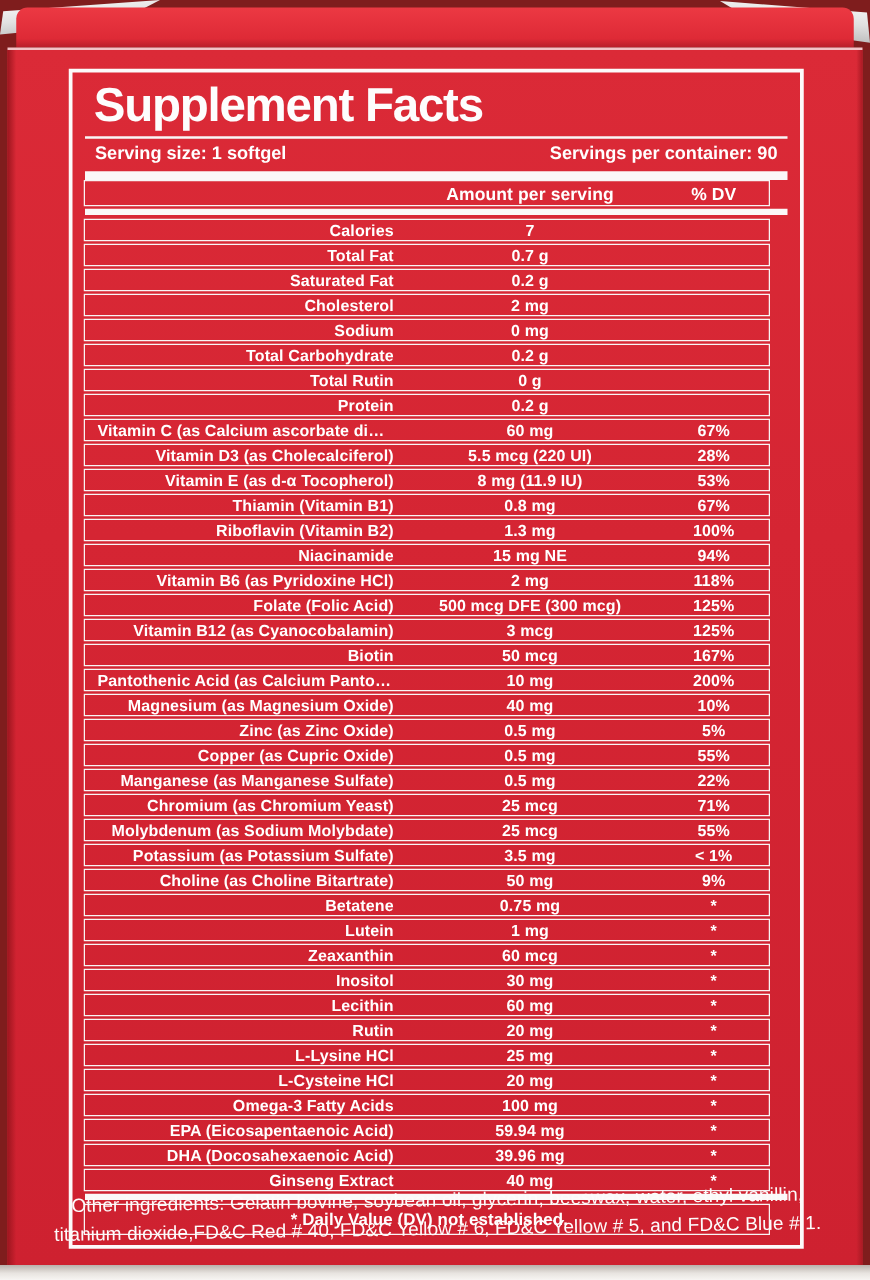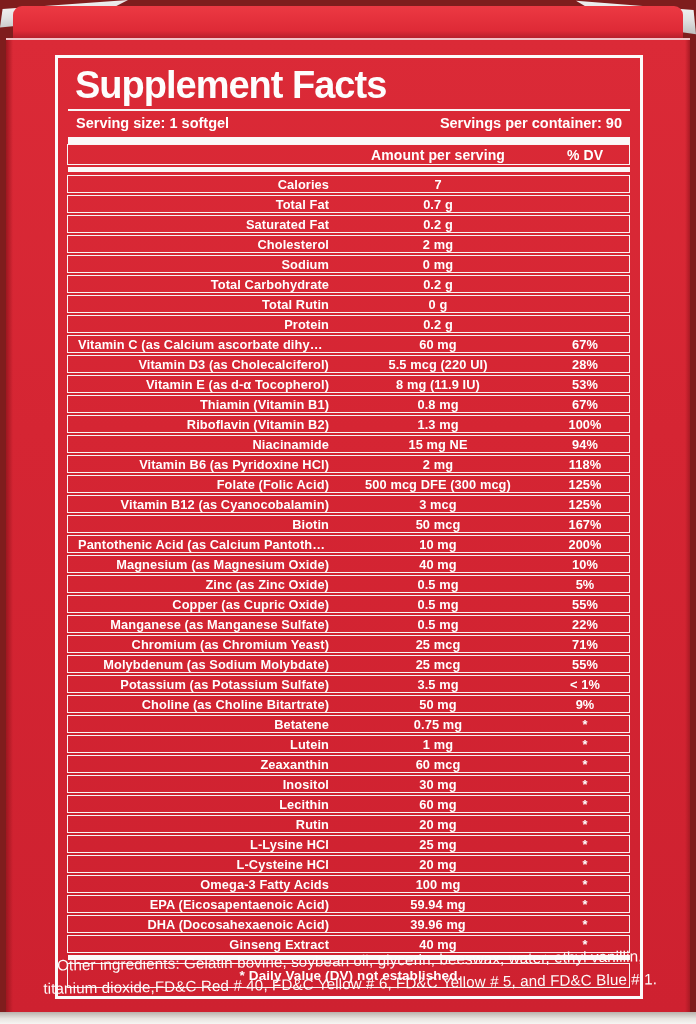--- a/index.html
+++ b/index.html
@@ -58,21 +58,21 @@
   .serving-row{
     display:flex;justify-content:space-between;align-items:center;
     font-size:14.5px;font-weight:bold;padding:4px 9px 6px;text-align:right;
   }
   .bar{background:#fbf8f8;margin:0 1px;}
   .bar.thick{height:7px;}
   .bar.mid{height:5px;margin-top:2px;margin-bottom:3px;}
 
   .row{
     display:flex;align-items:center;box-sizing:border-box;
-    border:1.5px solid #f8f4f4;margin:0 1px 2px 0;
+    border:1.5px solid #f8f4f4;margin:0 15px 2px 0;
     height:18px;padding:0 6px 0 10px;
     font-size:12.8px;font-weight:bold;letter-spacing:.1px;white-space:nowrap;
   }
   .header-row{height:21px;border-width:1.5px;font-size:14px;margin-bottom:0;}
   .c-name{flex:1;overflow:hidden;text-overflow:ellipsis;text-align:right;}
   .c-name.indent{padding-left:16px;}
   .c-amt{width:218px;text-align:center;}
   .c-dv{width:76px;text-align:center;}
   .footnote-row{height:25px;font-size:13.5px;margin-bottom:0;justify-content:center;}
 

